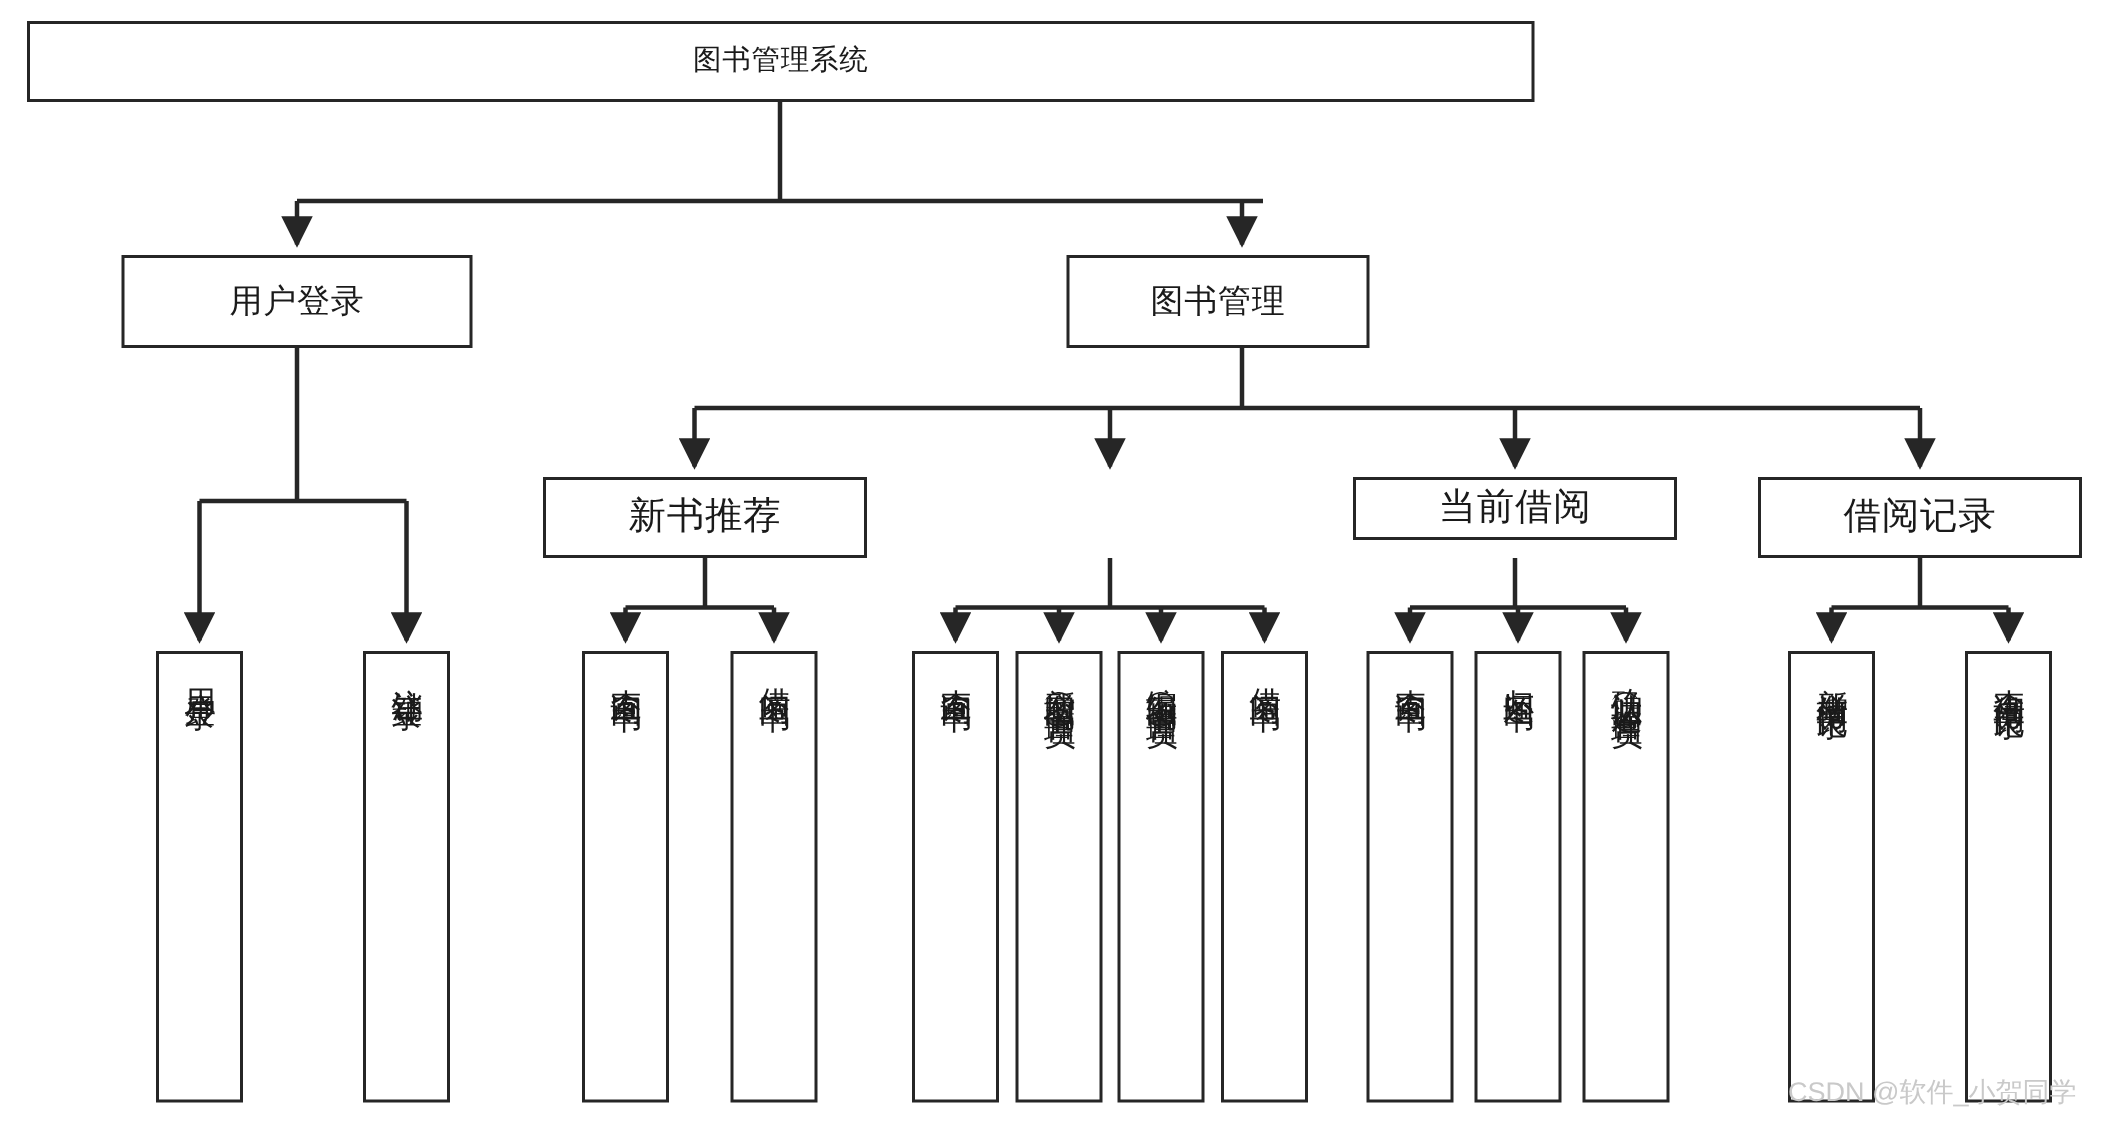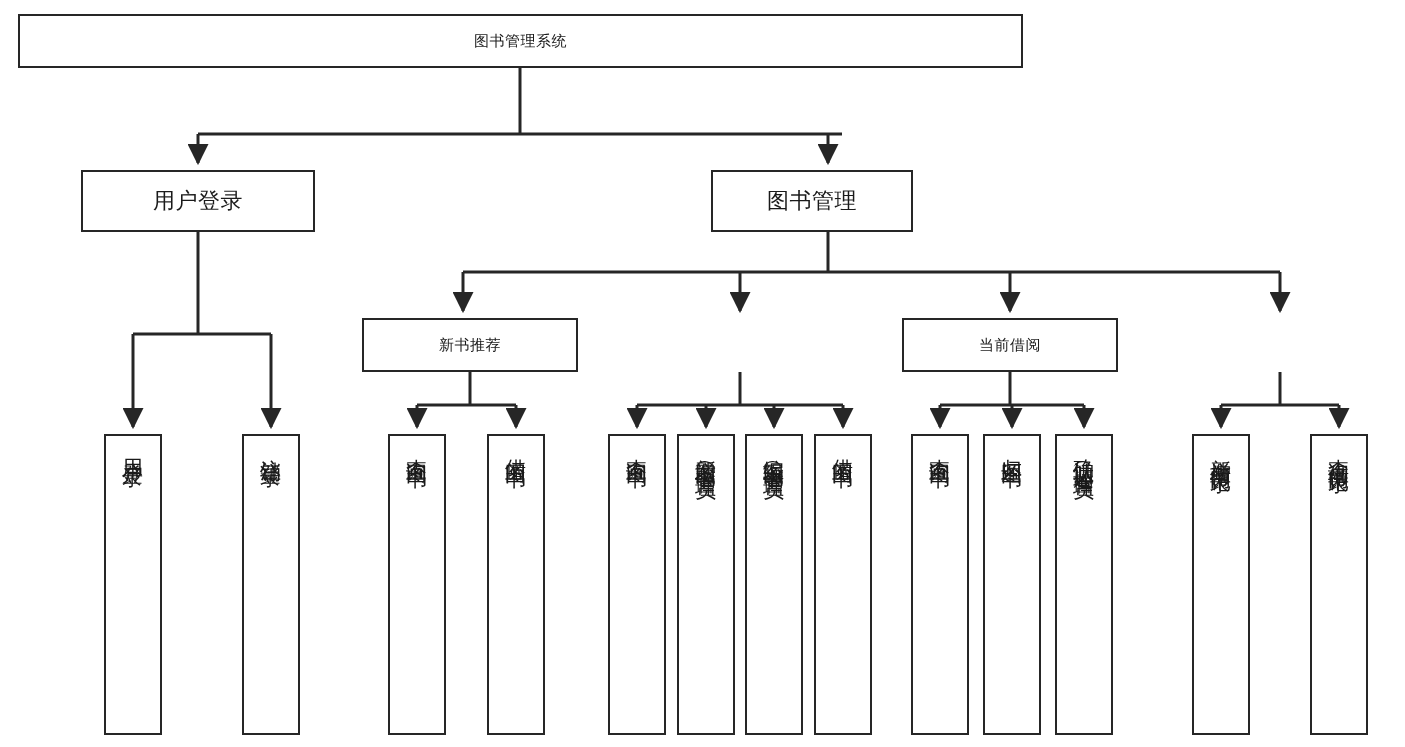--- a/index.html
+++ b/index.html
@@ -37,23 +37,23 @@
     color: #1a1a1a;
   }
   .node-label {
     font-family: "Liberation Sans", "DejaVu Sans", sans-serif;
     color: #1a1a1a;
     line-height: 1.18;
     letter-spacing: 0.5px;
     text-align: center;
     white-space: nowrap;
   }
-  .lvl-root .node-label { font-size: 15px; }
+  .lvl-root .node-label { font-size: 19px; }
   .lvl-2 .node-label { font-size: 22px; }
-  .lvl-3 .node-label { font-size: 15px; }
+  .lvl-3 .node-label { font-size: 25px; }
   .leaf-box {
     align-items: flex-start;
     justify-content: center;
     padding-top: 6px;
   }
   .leaf-box .node-label {
     writing-mode: vertical-rl;
     text-orientation: upright;
     font-size: 21px;
     letter-spacing: 3px;
@@ -144,22 +144,25 @@
   <div class="node-box lvl-2" style="left:81px; top:170px; width:234px; height:62px;">
     <span class="node-label">用户登录</span>
   </div>
   <div class="node-box lvl-2" style="left:711px; top:170px; width:202px; height:62px;">
     <span class="node-label">图书管理</span>
   </div>
 
   <div class="node-box lvl-3" style="left:362px; top:318px; width:216px; height:54px;">
     <span class="node-label">新书推荐</span>
   </div>
-  <div class="node-box lvl-3" style="left:902px; top:318px; width:216px; height:54px;">
+  <div class="node-box lvl-3" style="left:902px; top:318px; width:216px; height:42px;">
     <span class="node-label">当前借阅</span>
+  </div>
+  <div class="node-box lvl-3" style="left:1172px; top:318px; width:216px; height:54px;">
+    <span class="node-label">借阅记录</span>
   </div>
 
   <div class="node-box leaf-box" style="left:104px; top:434px; width:58px; height:301px;">
     <span class="node-label">用户登录</span>
   </div>
   <div class="node-box leaf-box" style="left:242px; top:434px; width:58px; height:301px;">
     <span class="node-label">注销登录</span>
   </div>
   <div class="node-box leaf-box" style="left:388px; top:434px; width:58px; height:301px;">
     <span class="node-label">查询图书</span>
@@ -188,14 +191,15 @@
   <div class="node-box leaf-box" style="left:1055px; top:434px; width:58px; height:301px;">
     <span class="node-label">确认归还（管理员）</span>
   </div>
   <div class="node-box leaf-box" style="left:1192px; top:434px; width:58px; height:301px;">
     <span class="node-label">新增借阅记录</span>
   </div>
   <div class="node-box leaf-box" style="left:1310px; top:434px; width:58px; height:301px;">
     <span class="node-label">查询借阅记录</span>
   </div>
 
+  <div class="watermark" style="left:1192px; top:716px;">CSDN @软件_小贺同学</div>
 
 </div>
 
 </body></html>

